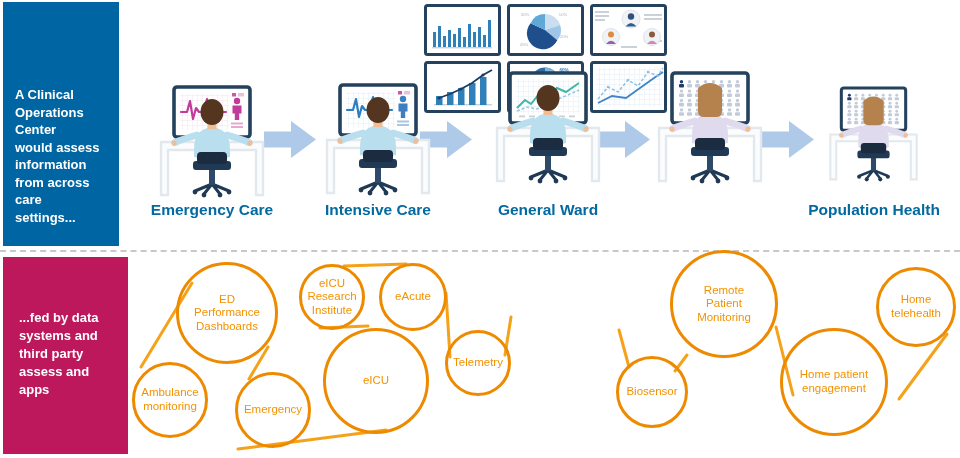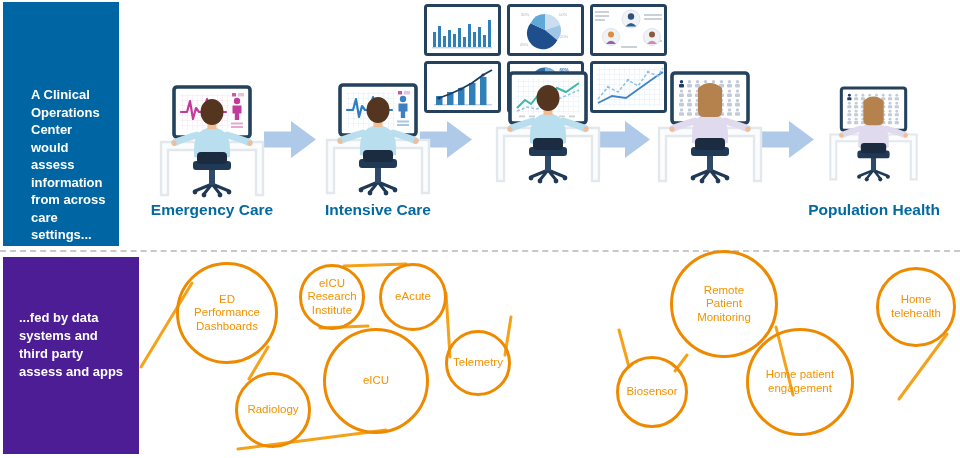--- a/index.html
+++ b/index.html
@@ -1,21 +1,21 @@
 <!DOCTYPE html>
 <html><head>
 <meta charset="utf-8">
 <style>
   html,body{margin:0;padding:0;background:#fff;}
   .stage{position:relative;width:960px;height:458px;background:#fff;overflow:hidden;
          font-family:"Liberation Sans",sans-serif;}
   .panel{position:absolute;color:#fff;font-weight:bold;font-size:13px;box-sizing:border-box;}
   .panel span{display:block;}
-  .panel-blue{left:3px;top:2px;width:116px;height:244px;background:#0066A3;padding:84px 6px 0 28px;line-height:17.5px;}
-  .panel-orange{left:3px;top:257px;width:136px;height:197px;background:#4c1d95;padding:52px 6px 16px 16px;line-height:18px;}
+  .panel-blue{left:3px;top:2px;width:116px;height:244px;background:#0066A3;padding:84px 6px 0 12px;line-height:17.5px;}
+  .panel-orange{left:3px;top:257px;width:125px;height:197px;background:#be185d;padding:52px 6px 16px 16px;line-height:18px;}
   .divider{position:absolute;left:0;top:250px;width:960px;height:0;border-top:2px dashed #C8C8C8;}
   .station-label{position:absolute;top:201px;width:170px;text-align:center;color:#0369a1;font-weight:bold;font-size:15.5px;z-index:4;}
   .figure{position:absolute;z-index:3;}
   .arrow{position:absolute;top:121px;z-index:2;}
   .wall{position:absolute;left:424px;top:4px;z-index:1;}
   .connectors{position:absolute;left:0;top:255px;z-index:1;}
   .bubble{position:absolute;border:3.5px solid #EE8A00;border-radius:50%;box-sizing:border-box;
           display:flex;align-items:center;justify-content:center;text-align:center;
           color:#F39200;font-weight:normal;font-size:11.5px;line-height:1.18;white-space:pre-line;
           z-index:2;padding:0 4px;background:transparent;}
@@ -391,20 +391,21 @@
         <path d="M90 50 Q104 54 112 57.5" stroke="#E0DAEE" stroke-width="7" fill="none" stroke-linecap="round"></path>
         <circle cx="37" cy="58" r="2.6" fill="#EFBD96"></circle>
         <circle cx="113" cy="58" r="2.6" fill="#EFBD96"></circle>
         <path d="M57 64 Q57 44 75 42 Q93 44 93 64 L93 72 Q75 78 57 72 Z" fill="#E0DAEE"></path>
         <rect x="60" y="67" width="30" height="12" rx="4" fill="#1B2B40"></rect>
         <path d="M63 17 Q75 7 87 17 L87 40 Q87 46 81 46 L69 46 Q63 46 63 40 Z" fill="#B5824E"></path>
       </svg></div>
 
   <div class="station-label" style="left:127px">Emergency Care</div>
   <div class="station-label" style="left:293px">Intensive Care</div>
+  <div class="station-label" style="left:463px">General Ward</div>
   <div class="station-label" style="left:789px">Population Health</div>
 
   <svg class="arrow" style="left:264px" width="52" height="37">
       <polygon points="0,10.5 27,10.5 27,0 52,18.5 27,37 27,26.5 0,26.5" fill="#AFC9E9"></polygon>
     </svg>
   <svg class="arrow" style="left:420px" width="52" height="37">
       <polygon points="0,10.5 27,10.5 27,0 52,18.5 27,37 27,26.5 0,26.5" fill="#AFC9E9"></polygon>
     </svg>
   <svg class="arrow" style="left:598px" width="52" height="37">
       <polygon points="0,10.5 27,10.5 27,0 52,18.5 27,37 27,26.5 0,26.5" fill="#AFC9E9"></polygon>
@@ -422,32 +423,34 @@
       <line x1="344" y1="11" x2="406" y2="9"></line>
       <line x1="446" y1="38" x2="450" y2="102"></line>
       <line x1="505" y1="100" x2="511" y2="62"></line>
       <line x1="619" y1="75" x2="629" y2="112"></line>
       <line x1="675" y1="116" x2="687" y2="100"></line>
       <line x1="776" y1="72" x2="793" y2="140"></line>
       <line x1="899" y1="144" x2="947" y2="79"></line>
     </g>
   </svg>
 
+  <div class="bubble" style="left:132px;top:362px;width:76px;height:76px">Ambulance
+monitoring</div>
   <div class="bubble" style="left:176px;top:262px;width:102px;height:102px">ED
 Performance
 Dashboards</div>
-  <div class="bubble" style="left:235px;top:372px;width:76px;height:76px">Radiology</div>
+  <div class="bubble" style="left:235px;top:372px;width:76px;height:76px">Emergency</div>
   <div class="bubble" style="left:299px;top:264px;width:66px;height:66px">eICU
 Research
 Institute</div>
   <div class="bubble" style="left:379px;top:263px;width:68px;height:68px">eAcute</div>
   <div class="bubble" style="left:323px;top:328px;width:106px;height:106px">eICU</div>
   <div class="bubble" style="left:445px;top:330px;width:66px;height:66px">Telemetry</div>
   <div class="bubble" style="left:616px;top:356px;width:72px;height:72px">Biosensor</div>
   <div class="bubble" style="left:670px;top:250px;width:108px;height:108px">Remote
 Patient
 Monitoring</div>
-  <div class="bubble" style="left:746px;top:328px;width:108px;height:108px">Home patient
+  <div class="bubble" style="left:780px;top:328px;width:108px;height:108px">Home patient
 engagement</div>
   <div class="bubble" style="left:876px;top:267px;width:80px;height:80px">Home
 telehealth</div>
 
 </div>
 
 </body></html>

